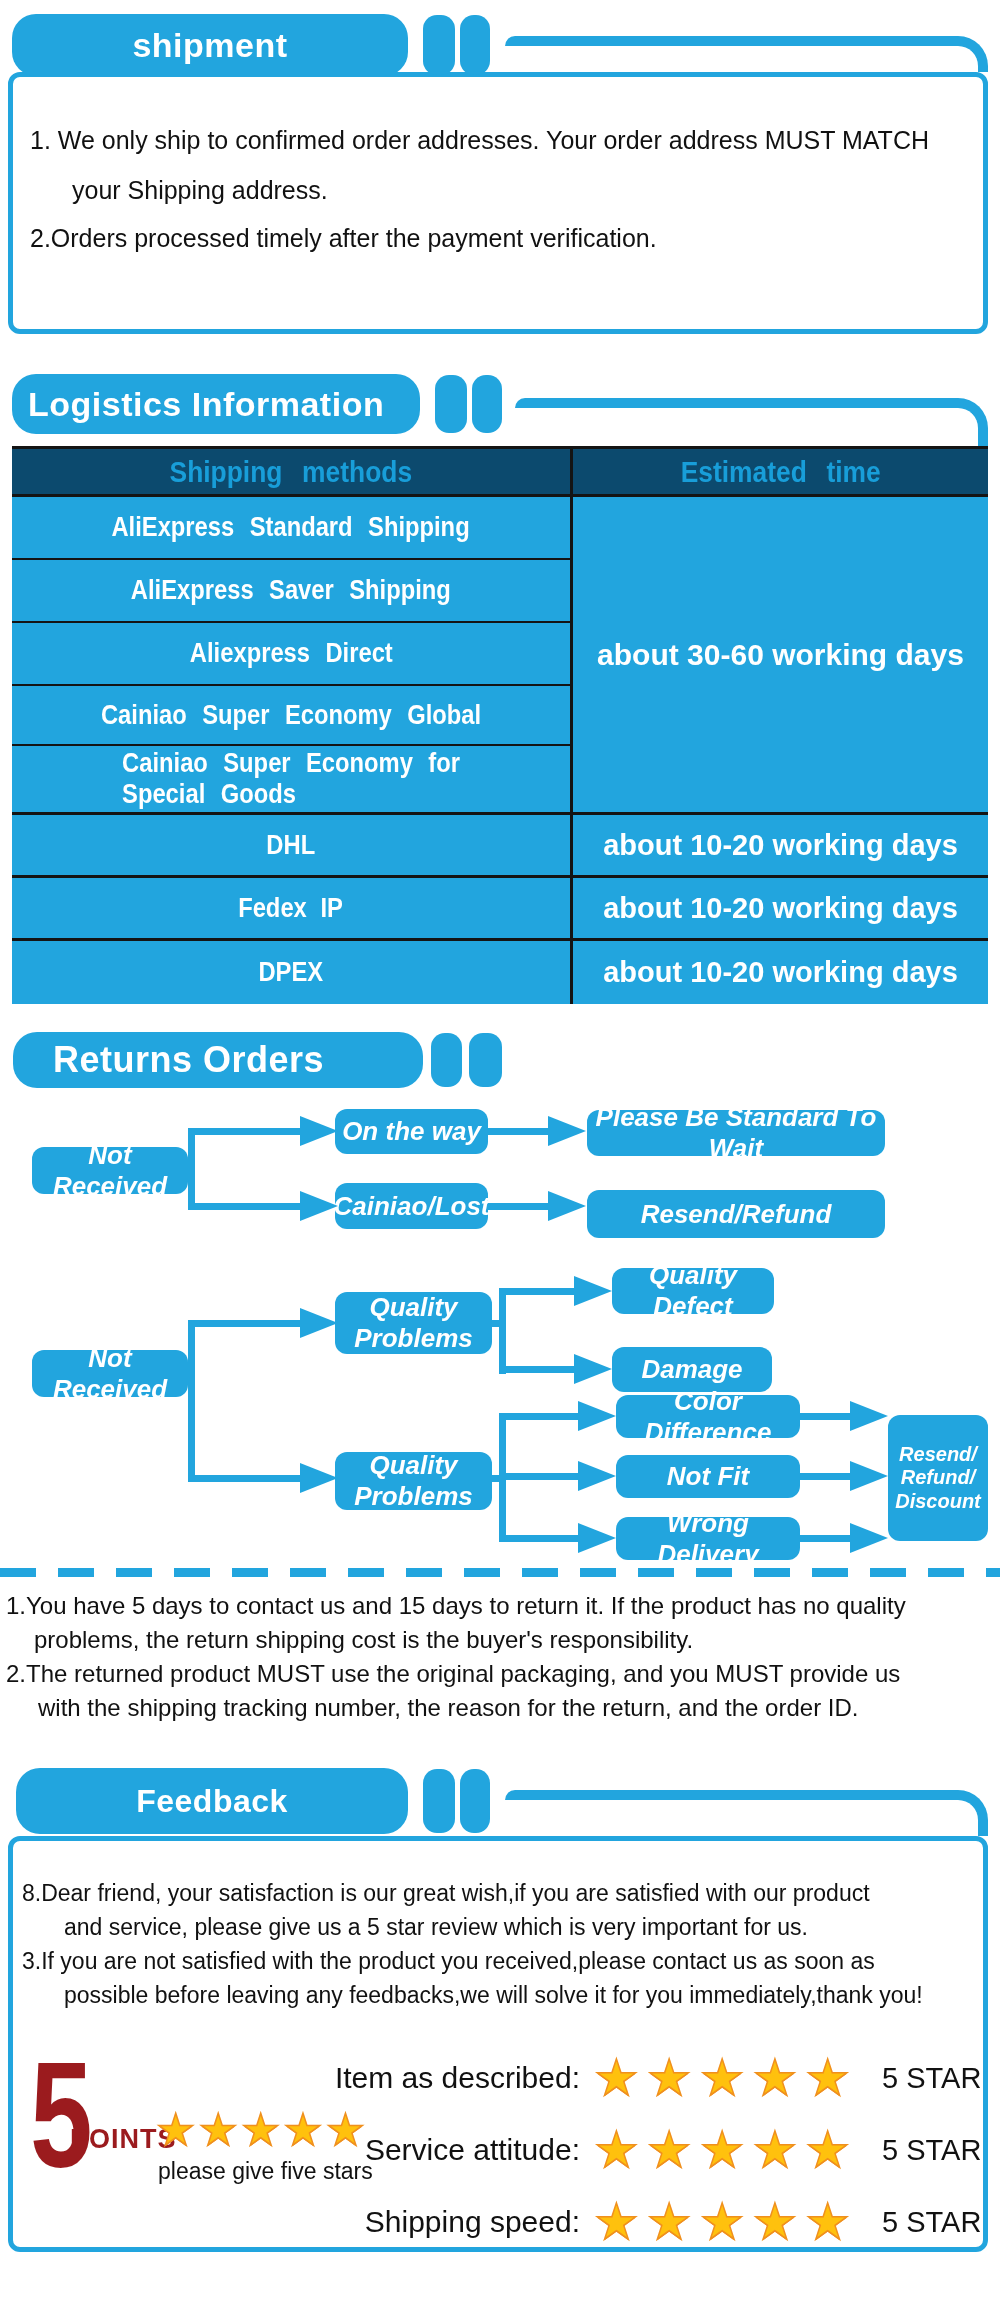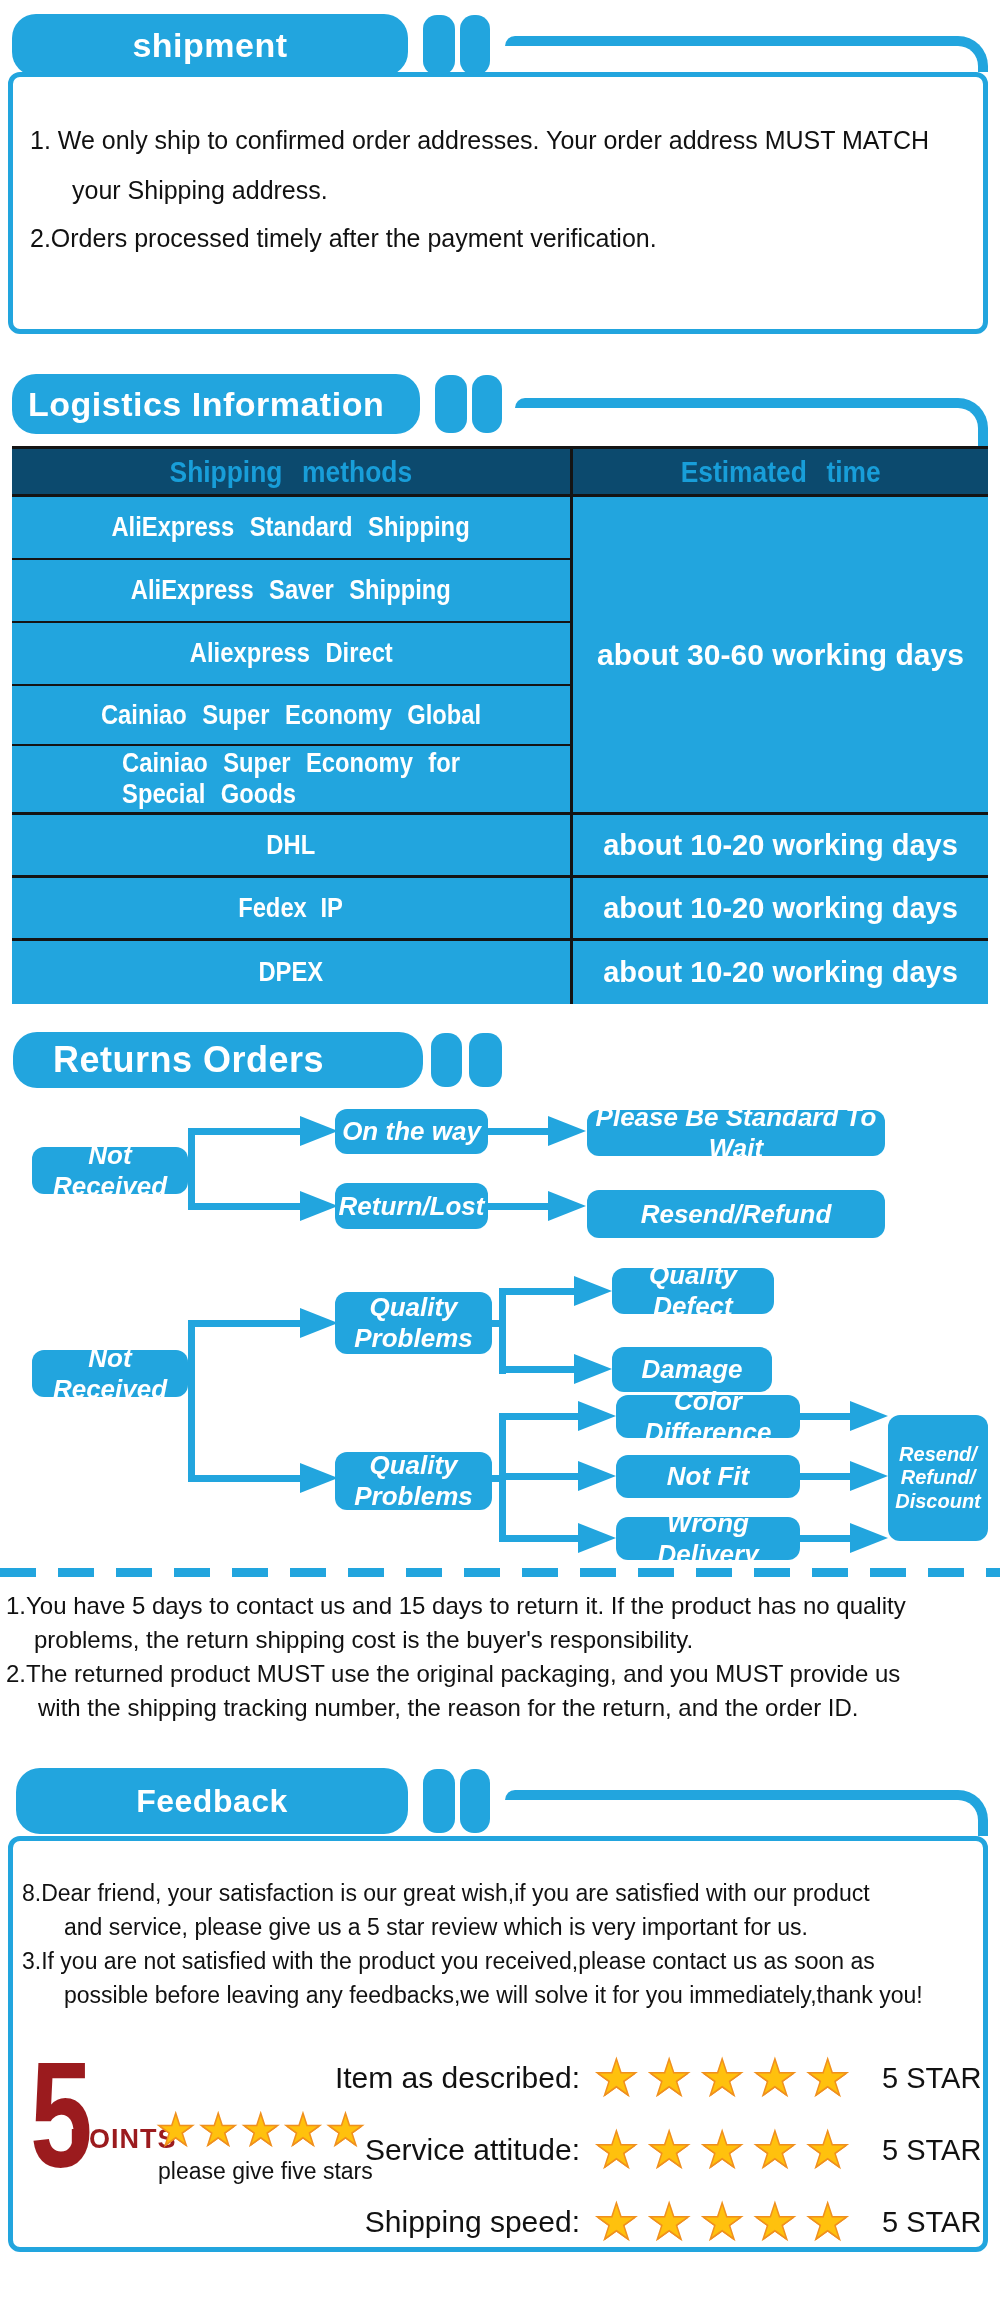--- a/index.html
+++ b/index.html
@@ -153,21 +153,21 @@
 
   <div class="pill left" style="left:13px;top:1032px;width:410px;height:56px;font-size:36px;padding-left:40px">
     <span>Returns Orders</span>
   </div>
   <div class="deco" style="left:431px;top:1033px;width:31px;height:54px"></div>
   <div class="deco" style="left:469px;top:1033px;width:33px;height:54px"></div>
 
   <div class="fbox" style="left:32px;top:1147px;width:156px;height:47px">Not Received</div>
   <div class="fbox" style="left:335px;top:1109px;width:153px;height:45px">On the way</div>
   <div class="fbox" style="left:587px;top:1110px;width:298px;height:46px">Please Be Standard To Wait</div>
-  <div class="fbox" style="left:335px;top:1183px;width:153px;height:46px">Return/Lost</div>
+  <div class="fbox" style="left:335px;top:1183px;width:153px;height:46px">Cainiao/Lost</div>
   <div class="fbox" style="left:587px;top:1190px;width:298px;height:48px">Resend/Refund</div>
   <div class="cline" style="left:188px;top:1128px;width:7px;height:82px"></div>
   <div class="cline" style="left:188px;top:1128px;width:112px;height:7px"></div>
   <div class="arrow" style="left:300px;top:1116px"></div>
   <div class="cline" style="left:188px;top:1203px;width:112px;height:7px"></div>
   <div class="arrow" style="left:300px;top:1191px"></div>
   <div class="cline" style="left:488px;top:1128px;width:60px;height:7px"></div>
   <div class="arrow" style="left:548px;top:1116px"></div>
   <div class="cline" style="left:488px;top:1203px;width:60px;height:7px"></div>
   <div class="arrow" style="left:548px;top:1191px"></div>

